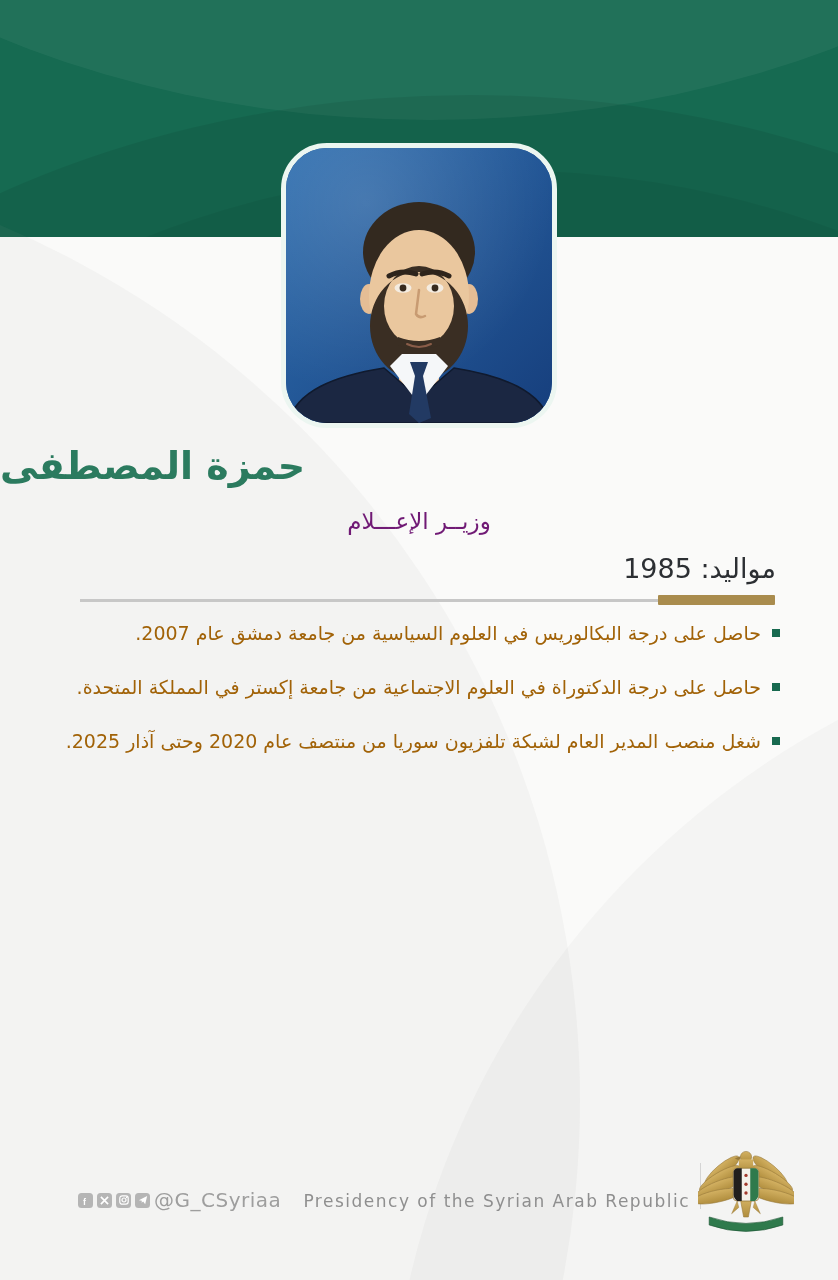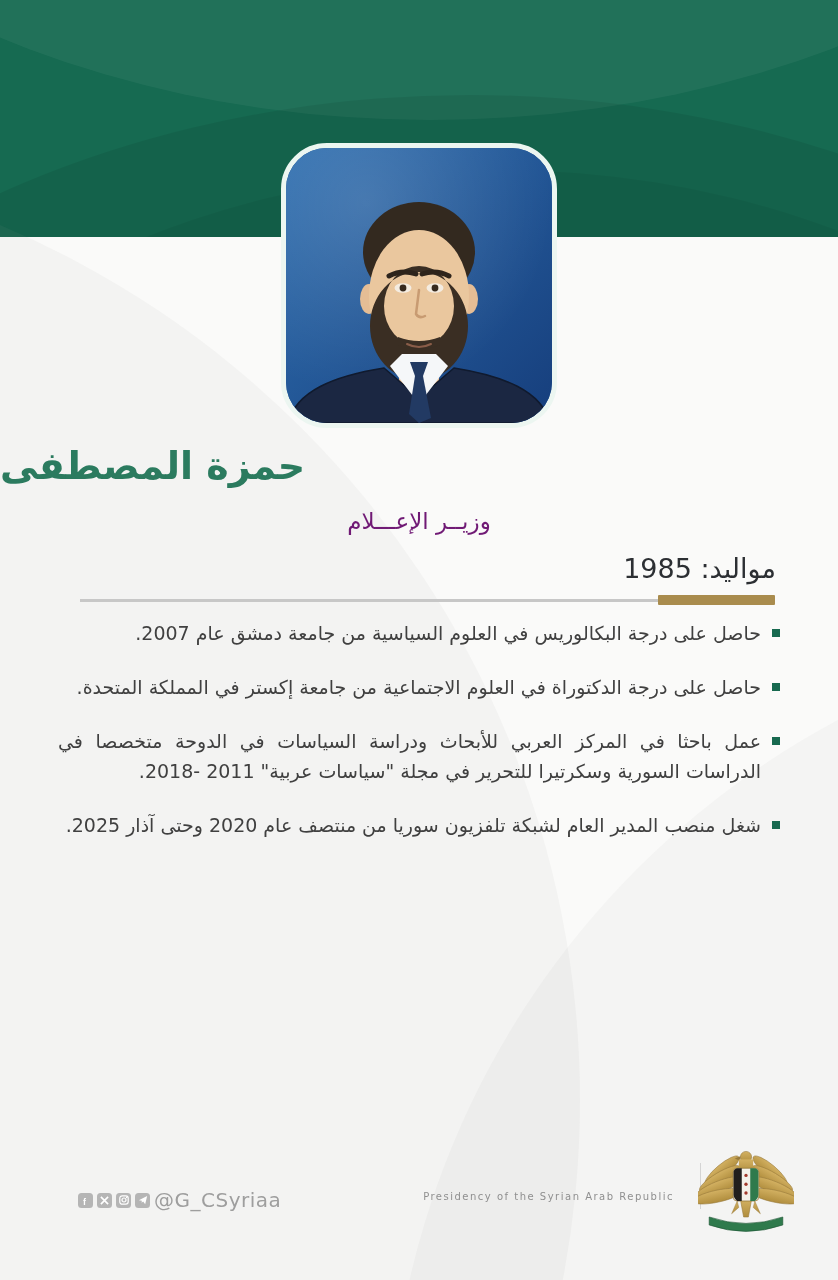--- a/index.html
+++ b/index.html
@@ -63,21 +63,21 @@
     position:absolute;top:595px;left:658px;width:117px;height:10px;
     background:#a98c4e;border-radius:1px;
   }
   
   .bullets{
     position:absolute;top:618px;right:58px;left:58px;margin:0;padding:0;
     list-style:none;direction:rtl;
   }
   .bullets li{
     position:relative;padding-right:19px;margin:0 0 24px 0;
-    font-size:19px;line-height:30px;color:#404040;
+    font-size:19px;line-height:30px;color:#a16207;
     text-align:justify;text-align-last:right;
   }
   .bullets li::before{
     content:"";position:absolute;right:0;top:11px;width:8px;height:8px;
     background:#17694f;
   }
   .bullets li:nth-child(5){margin-top:14px;}
   
   .social-row{
     position:absolute;left:78px;top:1188px;display:flex;align-items:center;gap:4px;
@@ -88,22 +88,22 @@
   }
   .social-handle{
     margin-right:2px;margin-left:0;padding-left:0;padding-right:4px;
     font-size:20px;color:#9e9e9e;letter-spacing:0.5px;
   }
   .org-ar{
     position:absolute;top:1161px;right:148px;direction:rtl;
     font-size:20px;font-weight:bold;color:#2b7b5f;
   }
   .org-en{
-    position:absolute;top:1191px;right:164px;
-    font-size:10px;color:#8f8f8f;letter-spacing:1.5px;
+    position:absolute;top:1191px;right:148px;
+    font-size:17px;color:#8f8f8f;letter-spacing:1.5px;
   }
   .footer-divider{
     position:absolute;top:1163px;right:137px;width:1px;height:46px;background:#d4d4d4;
   }
   .emblem{position:absolute;top:1146px;right:44px;width:96px;height:94px;}
 </style>
 </head>
 <body>
 
 <div class="canvas">
@@ -171,21 +171,20 @@
   <div class="name">حمزة المصطفى</div>
   <div class="role">وزيــر الإعـــلام</div>
 
   <div class="birth">مواليد: 1985</div>
   <div class="divider-gray"></div>
   <div class="divider-gold"></div>
 
   <ul class="bullets">
     <li>حاصل على درجة البكالوريس في العلوم السياسية من جامعة دمشق عام 2007.</li>
     <li>حاصل على درجة الدكتوراة في العلوم الاجتماعية من جامعة إكستر في المملكة المتحدة.</li>
-    <li>عمل باحثا في المركز العربي للأبحاث ودراسة السياسات في الدوحة متخصصا في الدراسات السورية وسكرتيرا للتحرير في مجلة "سياسات عربية" 2011 -2018.</li>
     <li>شغل منصب المدير العام لشبكة تلفزيون سوريا من منتصف عام 2020 وحتى آذار 2025.</li>
   </ul>
 
   <div class="social-row">
     <span class="social-icon">
       <svg width="11" height="11" viewBox="0 0 11 11">
           <text x="3" y="9.5" font-size="9" font-weight="bold" fill="#ffffff" font-family="Liberation Sans, sans-serif">f</text>
         </svg>
     </span>
     <span class="social-icon">

